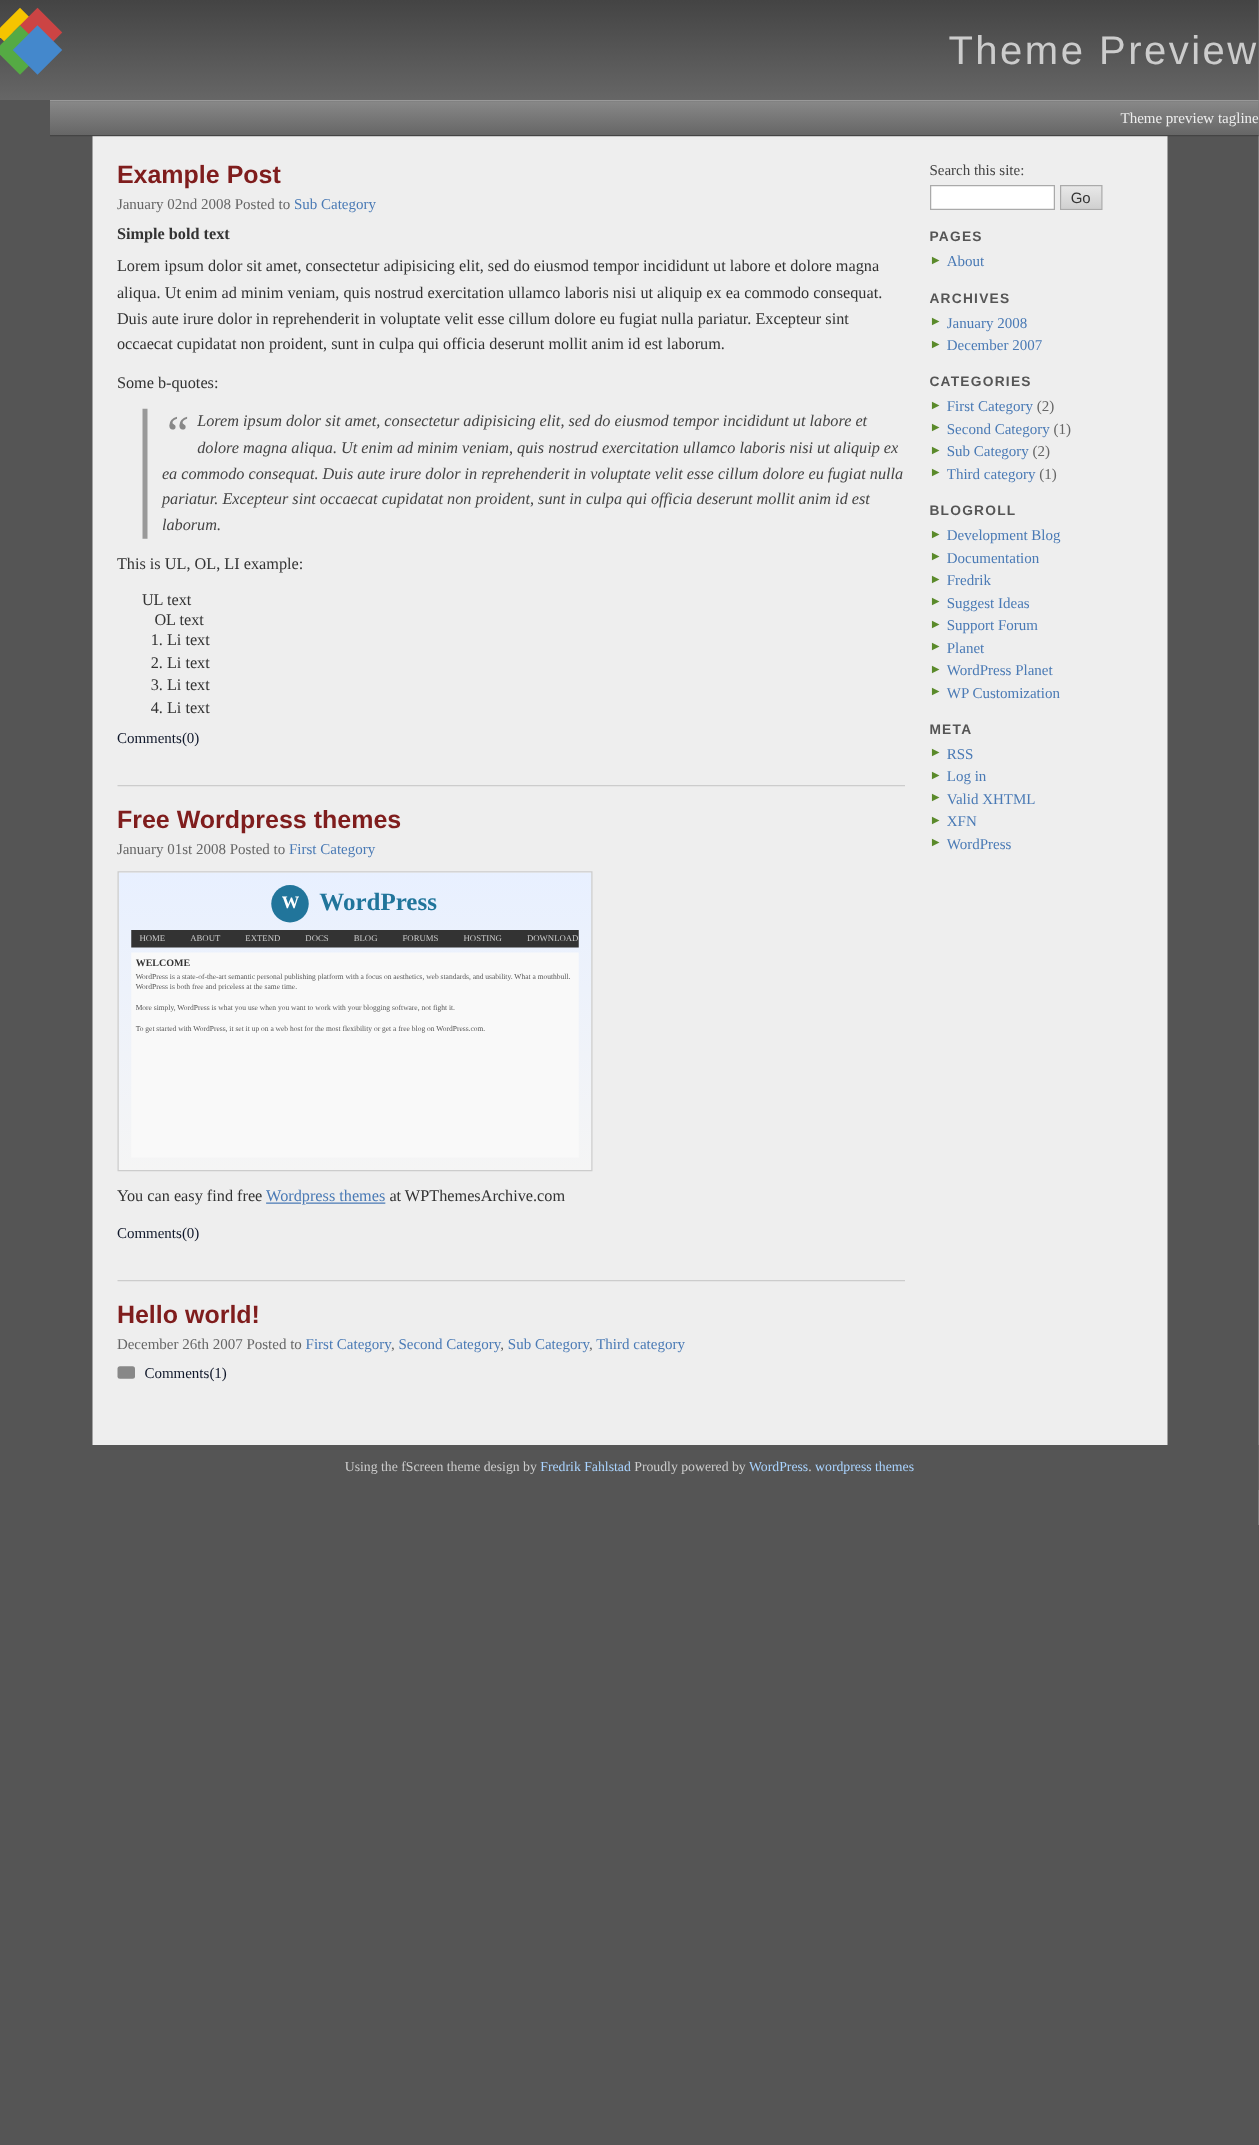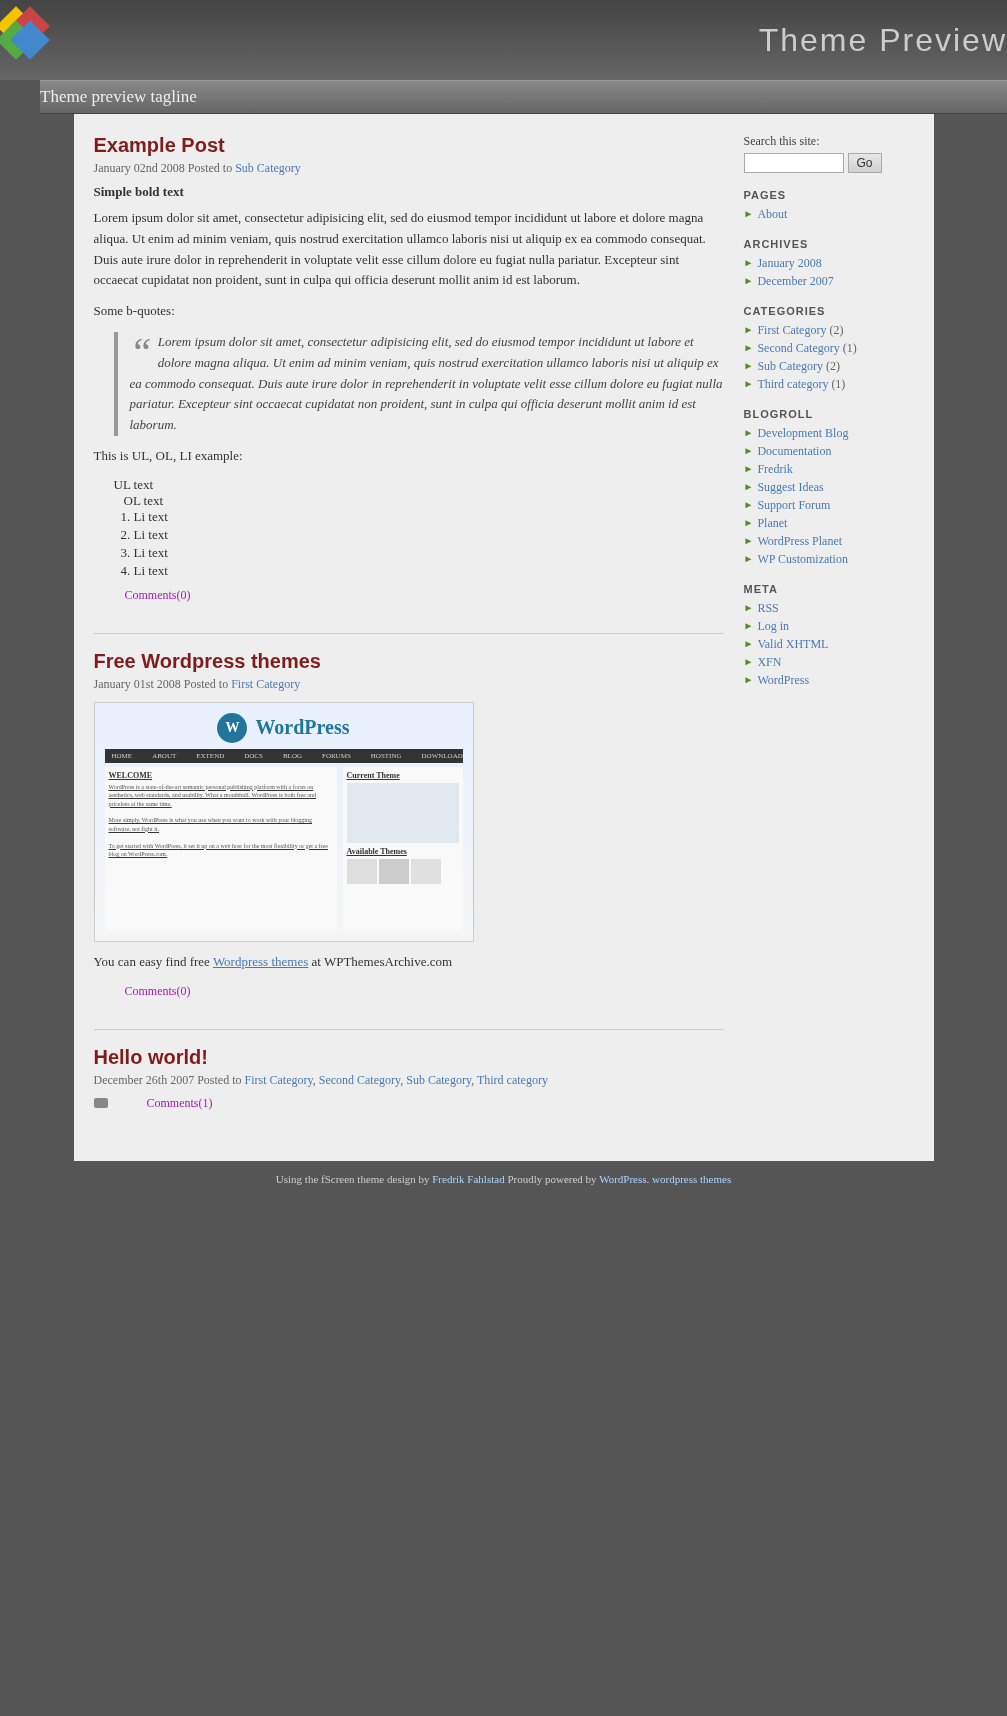--- a/index.html
+++ b/index.html
@@ -34,24 +34,24 @@
       font-size: 32px;
       color: #ccc;
       font-family: Arial, sans-serif;
       font-weight: normal;
       letter-spacing: 2px;
     }
 
     
     #tagline-bar {
       background: linear-gradient(to bottom, #888, #666);
-      text-align: left;
+      text-align: right;
       padding: 6px 0;
       color: #eee;
-      font-size: 17px;
+      font-size: 12px;
       border-top: 1px solid #999;
       border-bottom: 1px solid #444;
       margin-left: 40px;
     }
 
     
     #wrapper {
       background: #eee;
       max-width: 860px;
       margin: 0 auto;
@@ -107,21 +107,21 @@
       font-size: 40px;
       color: #888;
       line-height: 0.5;
       float: left;
       margin-right: 6px;
       margin-top: 10px;
     }
     .list-section { margin: 8px 0; }
     .ol-list { padding-left: 40px; margin-bottom: 4px; }
     .ol-list li { margin-bottom: 2px; }
-    .comments-link { color: #a21caf; font-size: 12px; text-decoration: none; margin-left: 31px; }
+    .comments-link { color: #0f172a; font-size: 12px; text-decoration: none; }
     .comments-icon {
       display: inline-block;
       width: 14px; height: 10px;
       background: #888;
       border-radius: 2px;
       margin-right: 4px;
       vertical-align: middle;
       position: relative;
     }
     .post-image {
@@ -172,21 +172,20 @@
     .wp-nav-item {
       color: #ccc;
       font-size: 7px;
       padding: 1px 3px;
     }
     .wp-content-area {
       display: flex;
       gap: 6px;
       width: 100%;
       flex: 1;
-      text-decoration: underline;
     }
     .wp-main-col {
       flex: 2;
       background: #f9f9f9;
       padding: 4px;
     }
     .wp-side-col {
       flex: 1;
       background: #f9f9f9;
       padding: 4px;
@@ -349,30 +348,20 @@
             <span class="wp-nav-item">BLOG</span>
             <span class="wp-nav-item">FORUMS</span>
             <span class="wp-nav-item">HOSTING</span>
             <span class="wp-nav-item">DOWNLOAD</span>
           </div>
           <div class="wp-content-area">
             <div class="wp-main-col">
               <div class="wp-heading">WELCOME</div>
               <div class="wp-text">WordPress is a state-of-the-art semantic personal publishing platform with a focus on aesthetics, web standards, and usability. What a mouthbull. WordPress is both free and priceless at the same time.<br><br>More simply, WordPress is what you use when you want to work with your blogging software, not fight it.<br><br>To get started with WordPress, it set it up on a web host for the most flexibility or get a free blog on WordPress.com.</div>
             </div>
-            <div class="wp-side-col">
-              <div class="wp-heading">Current Theme</div>
-              <div style="background:#e0e8f0; height:60px; margin-bottom:4px;"></div>
-              <div class="wp-heading">Available Themes</div>
-              <div style="display:flex; gap:2px;">
-                <div style="background:#ddd; width:30px; height:25px;"></div>
-                <div style="background:#ccc; width:30px; height:25px;"></div>
-                <div style="background:#e0e0e0; width:30px; height:25px;"></div>
-              </div>
-            </div>
           </div>
         </div>
       </div>
       <div class="post-body">
         <span>You can easy find free</span>
         <a href="#" style="color:#4a7ab5;">Wordpress themes</a>
         <span>at WPThemesArchive.com</span>
       </div>
       <div>
         <a href="#" class="comments-link">Comments(0)</a>

